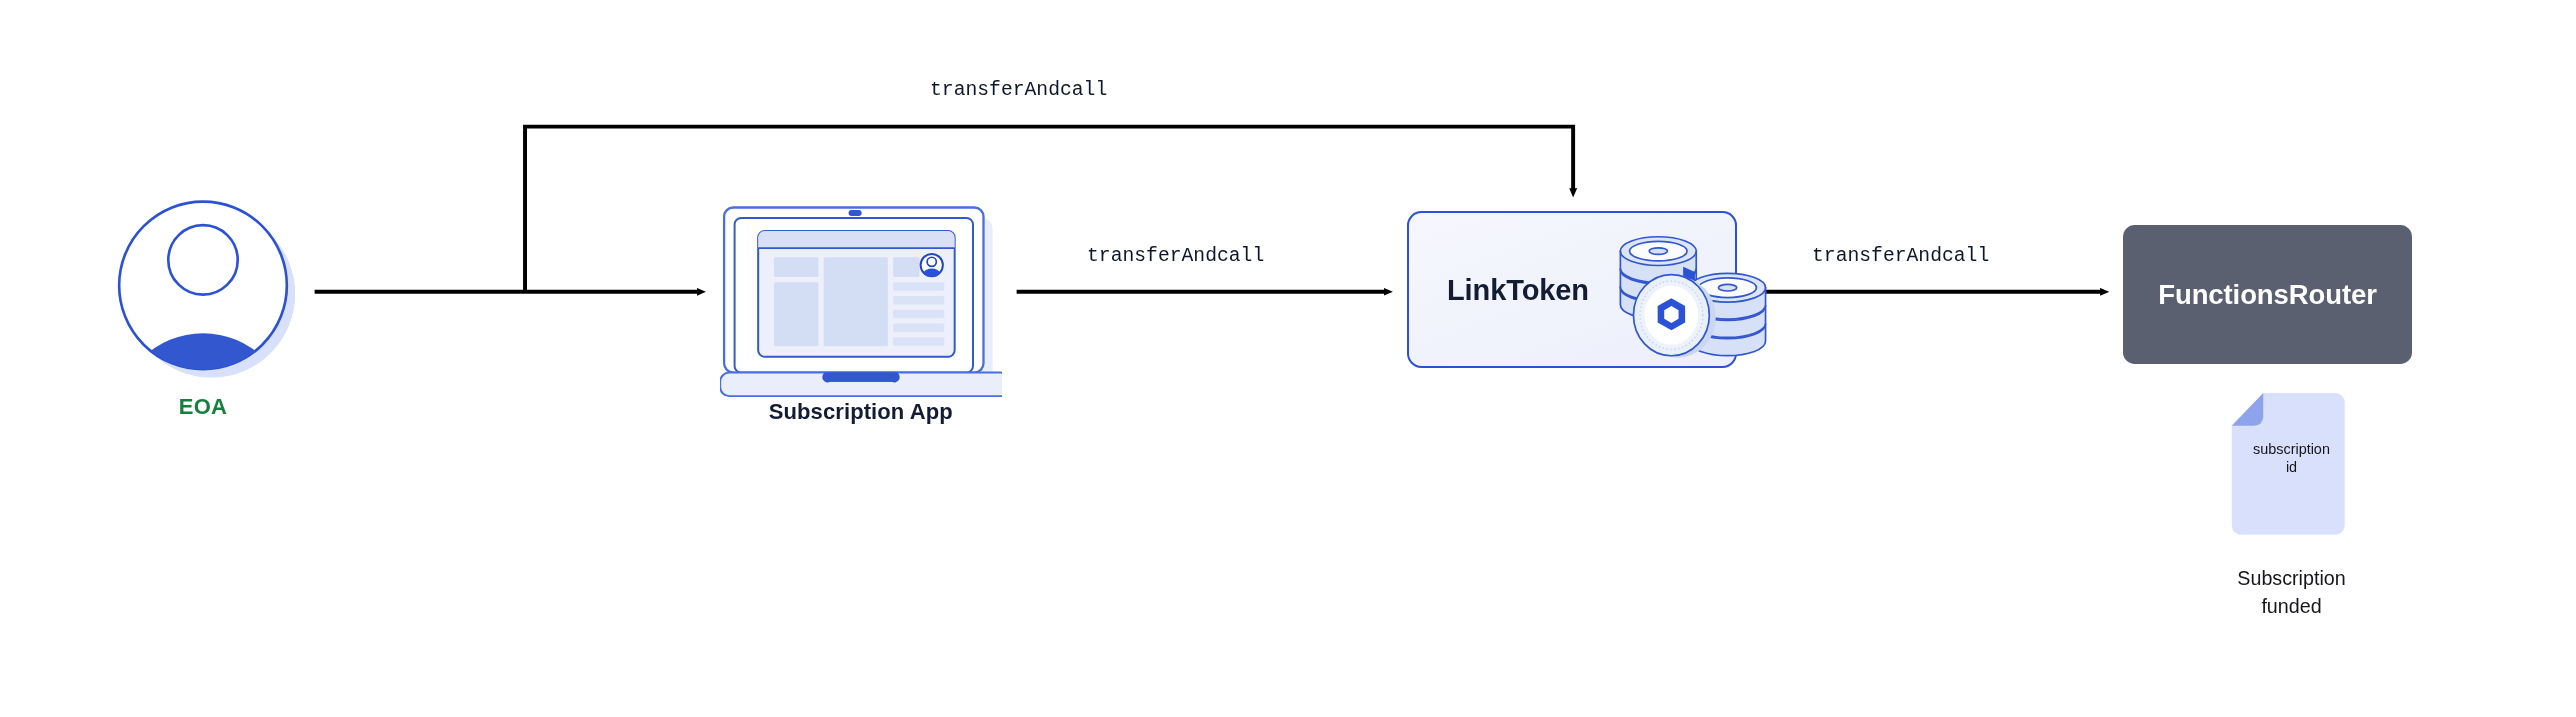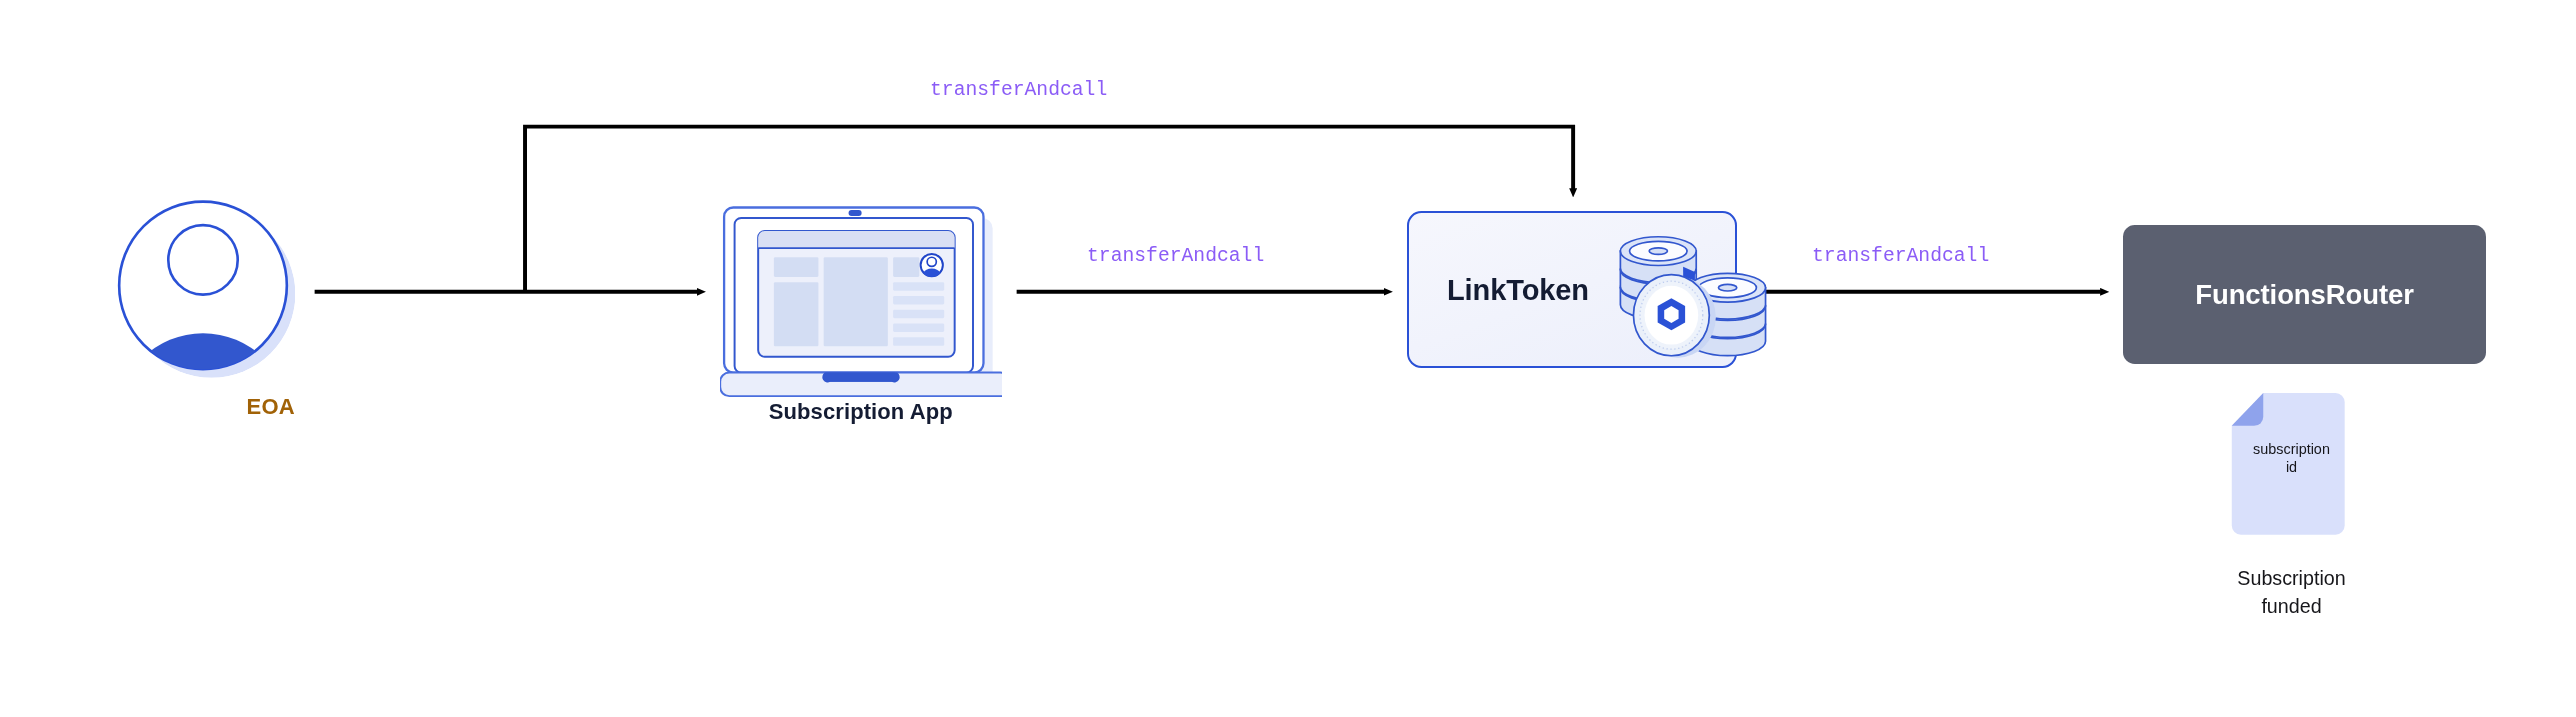--- a/index.html
+++ b/index.html
@@ -38,24 +38,24 @@
     left: 111px;
     top: 197px;
     width: 184px;
     height: 262px;
   }
   #eoa-label {
     position: absolute;
     left: 0;
     top: 197px;
     width: 184px;
-    text-align: right;
+    text-align: center;
     font-size: 22px;
     font-weight: bold;
-    color: #a16207;
+    color: #15803d;
     letter-spacing: 0.3px;
   }
 
   
   #app-node {
     left: 720px;
     top: 197px;
     width: 282px;
     height: 262px;
   }
@@ -98,21 +98,21 @@
     left: 197px;
     top: -3.9px;
     width: 170px;
     height: 164px;
   }
 
   
   #router-box {
     left: 2123px;
     top: 225px;
-    width: 363px;
+    width: 289px;
     height: 139px;
     background: #5b6070;
     border-radius: 11.8px;
     display: flex;
     align-items: center;
     justify-content: center;
   }
   #router-label {
     font-size: 27.5px;
     font-weight: bold;
@@ -148,21 +148,21 @@
     font-size: 19.7px;
     line-height: 27.5px;
     color: #16161a;
   }
 
   
   .edge-label {
     position: absolute;
     font-family: "Liberation Mono", monospace;
     font-size: 19.7px;
-    color: #8b5cf6;
+    color: #0f172a;
     white-space: nowrap;
     letter-spacing: 0px;
   }
   #label-top        { left: 930px; top: 79px; }
   #label-mid        { left: 1087px; top: 245px; }
   #label-ontoken    { left: 1812px; top: 245px; }
 </style>
 </head>
 <body>
 

